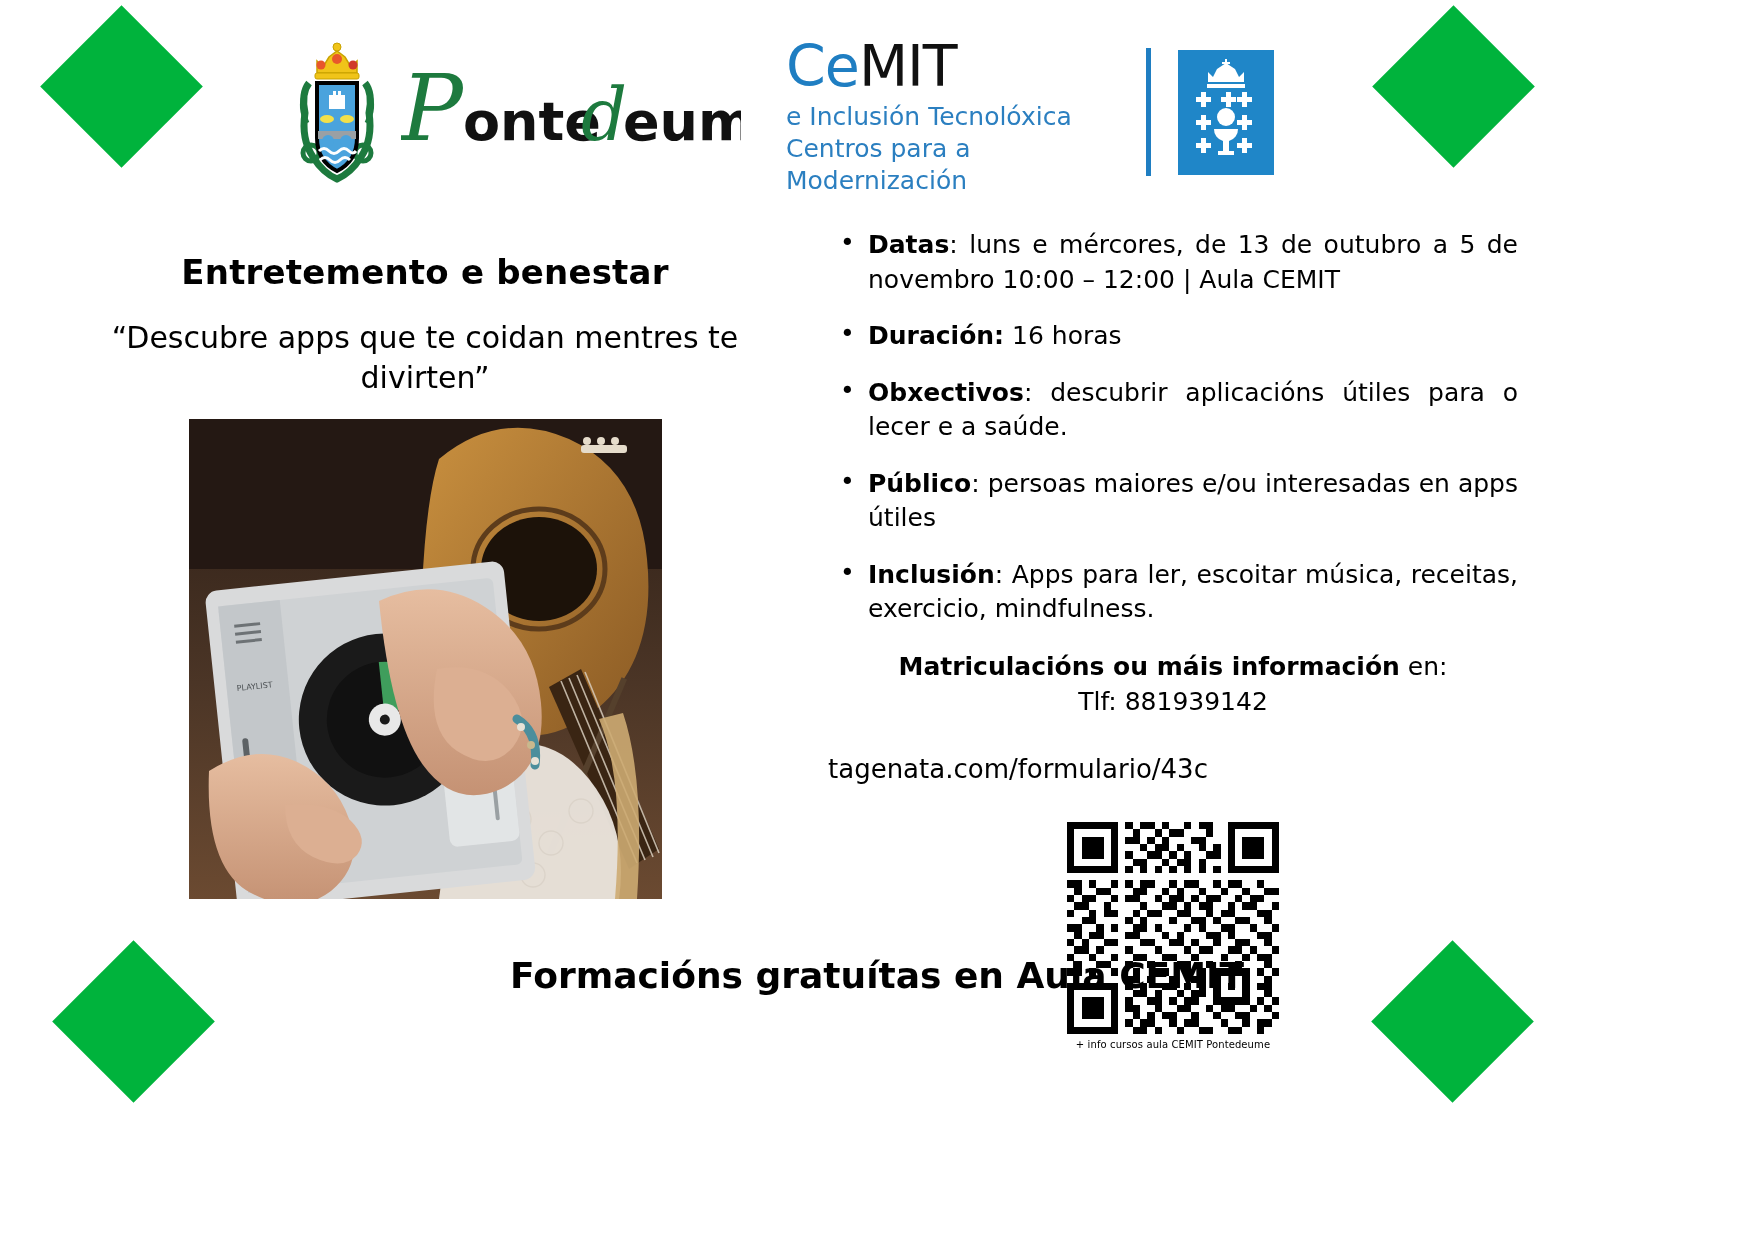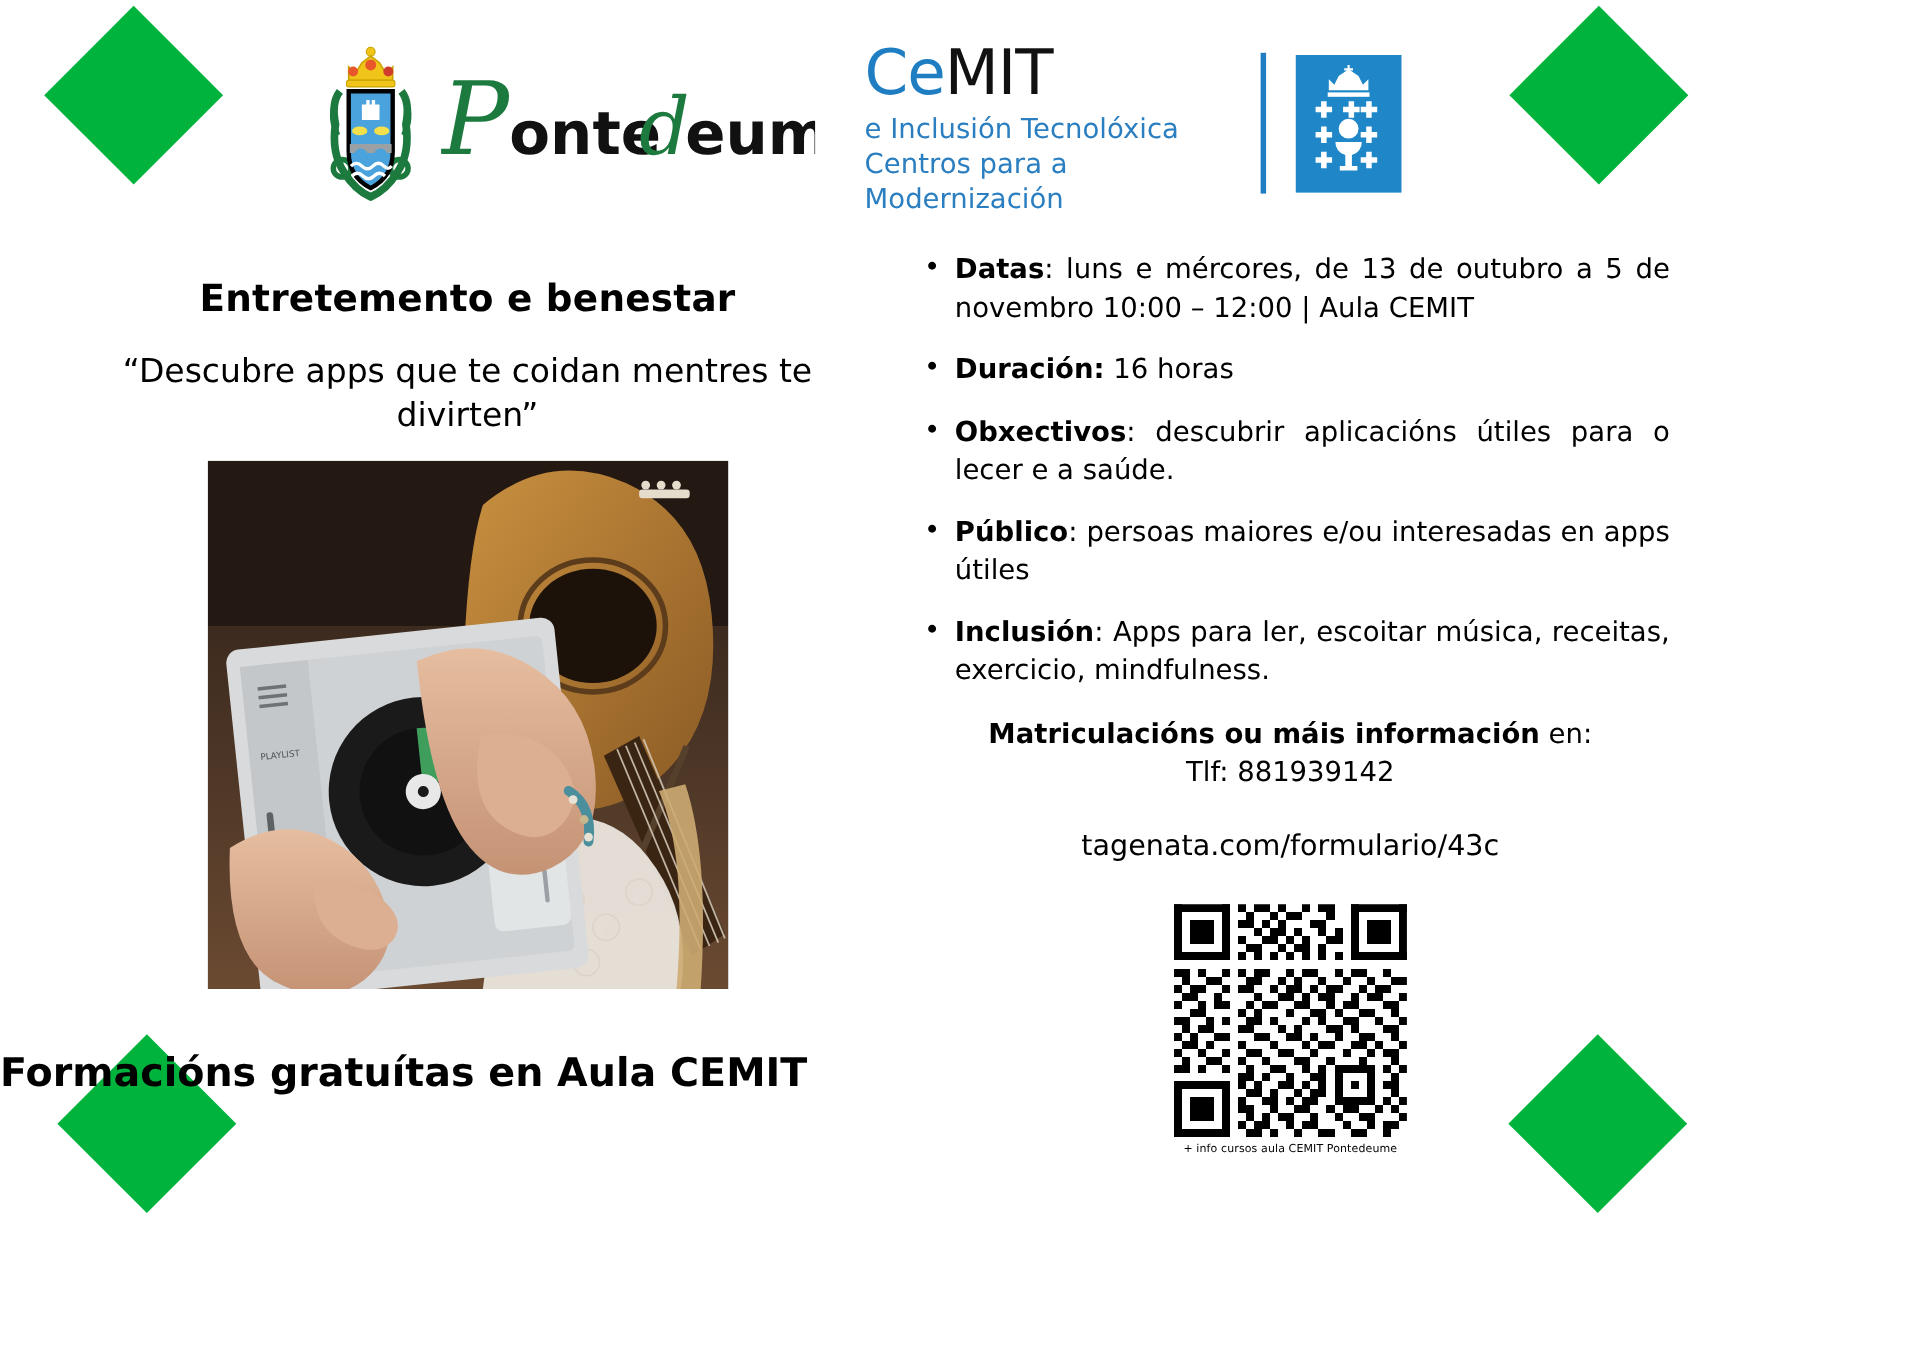--- a/index.html
+++ b/index.html
@@ -80,31 +80,31 @@
   }
   ul.details li:before{
     content:"•";position:absolute;left:12px;top:-2px;font-size:25px;
   }
   ul.details li b{font-weight:bold;}
 
   .enroll{
     text-align:center;margin-top:4px;font-size:25px;line-height:1.42;
   }
   .enroll .big{font-weight:bold;}
-  .url-line{text-align:center;font-size:26px;margin-top:34px;}
+  .url-line{text-align:left;font-size:26px;margin-top:34px;}
 
   .qr-wrap{
     margin:38px auto 0 auto;width:212px;text-align:center;
   }
   .qr-code{width:212px;height:212px;display:block;}
   .qr-caption{font-size:10px;margin-top:5px;letter-spacing:.1px;}
 
   
   .footer{
-    position:absolute;left:0;top:955px;width:1754px;
+    position:absolute;left:0;top:955px;width:1754px;text-align:center;
     font-size:36px;font-weight:bold;
   }
 </style>
 </head>
 <body>
 
 <div class="diamond tl"></div>
 <div class="diamond tr"></div>
 <div class="diamond bl"></div>
 <div class="diamond br"></div>

